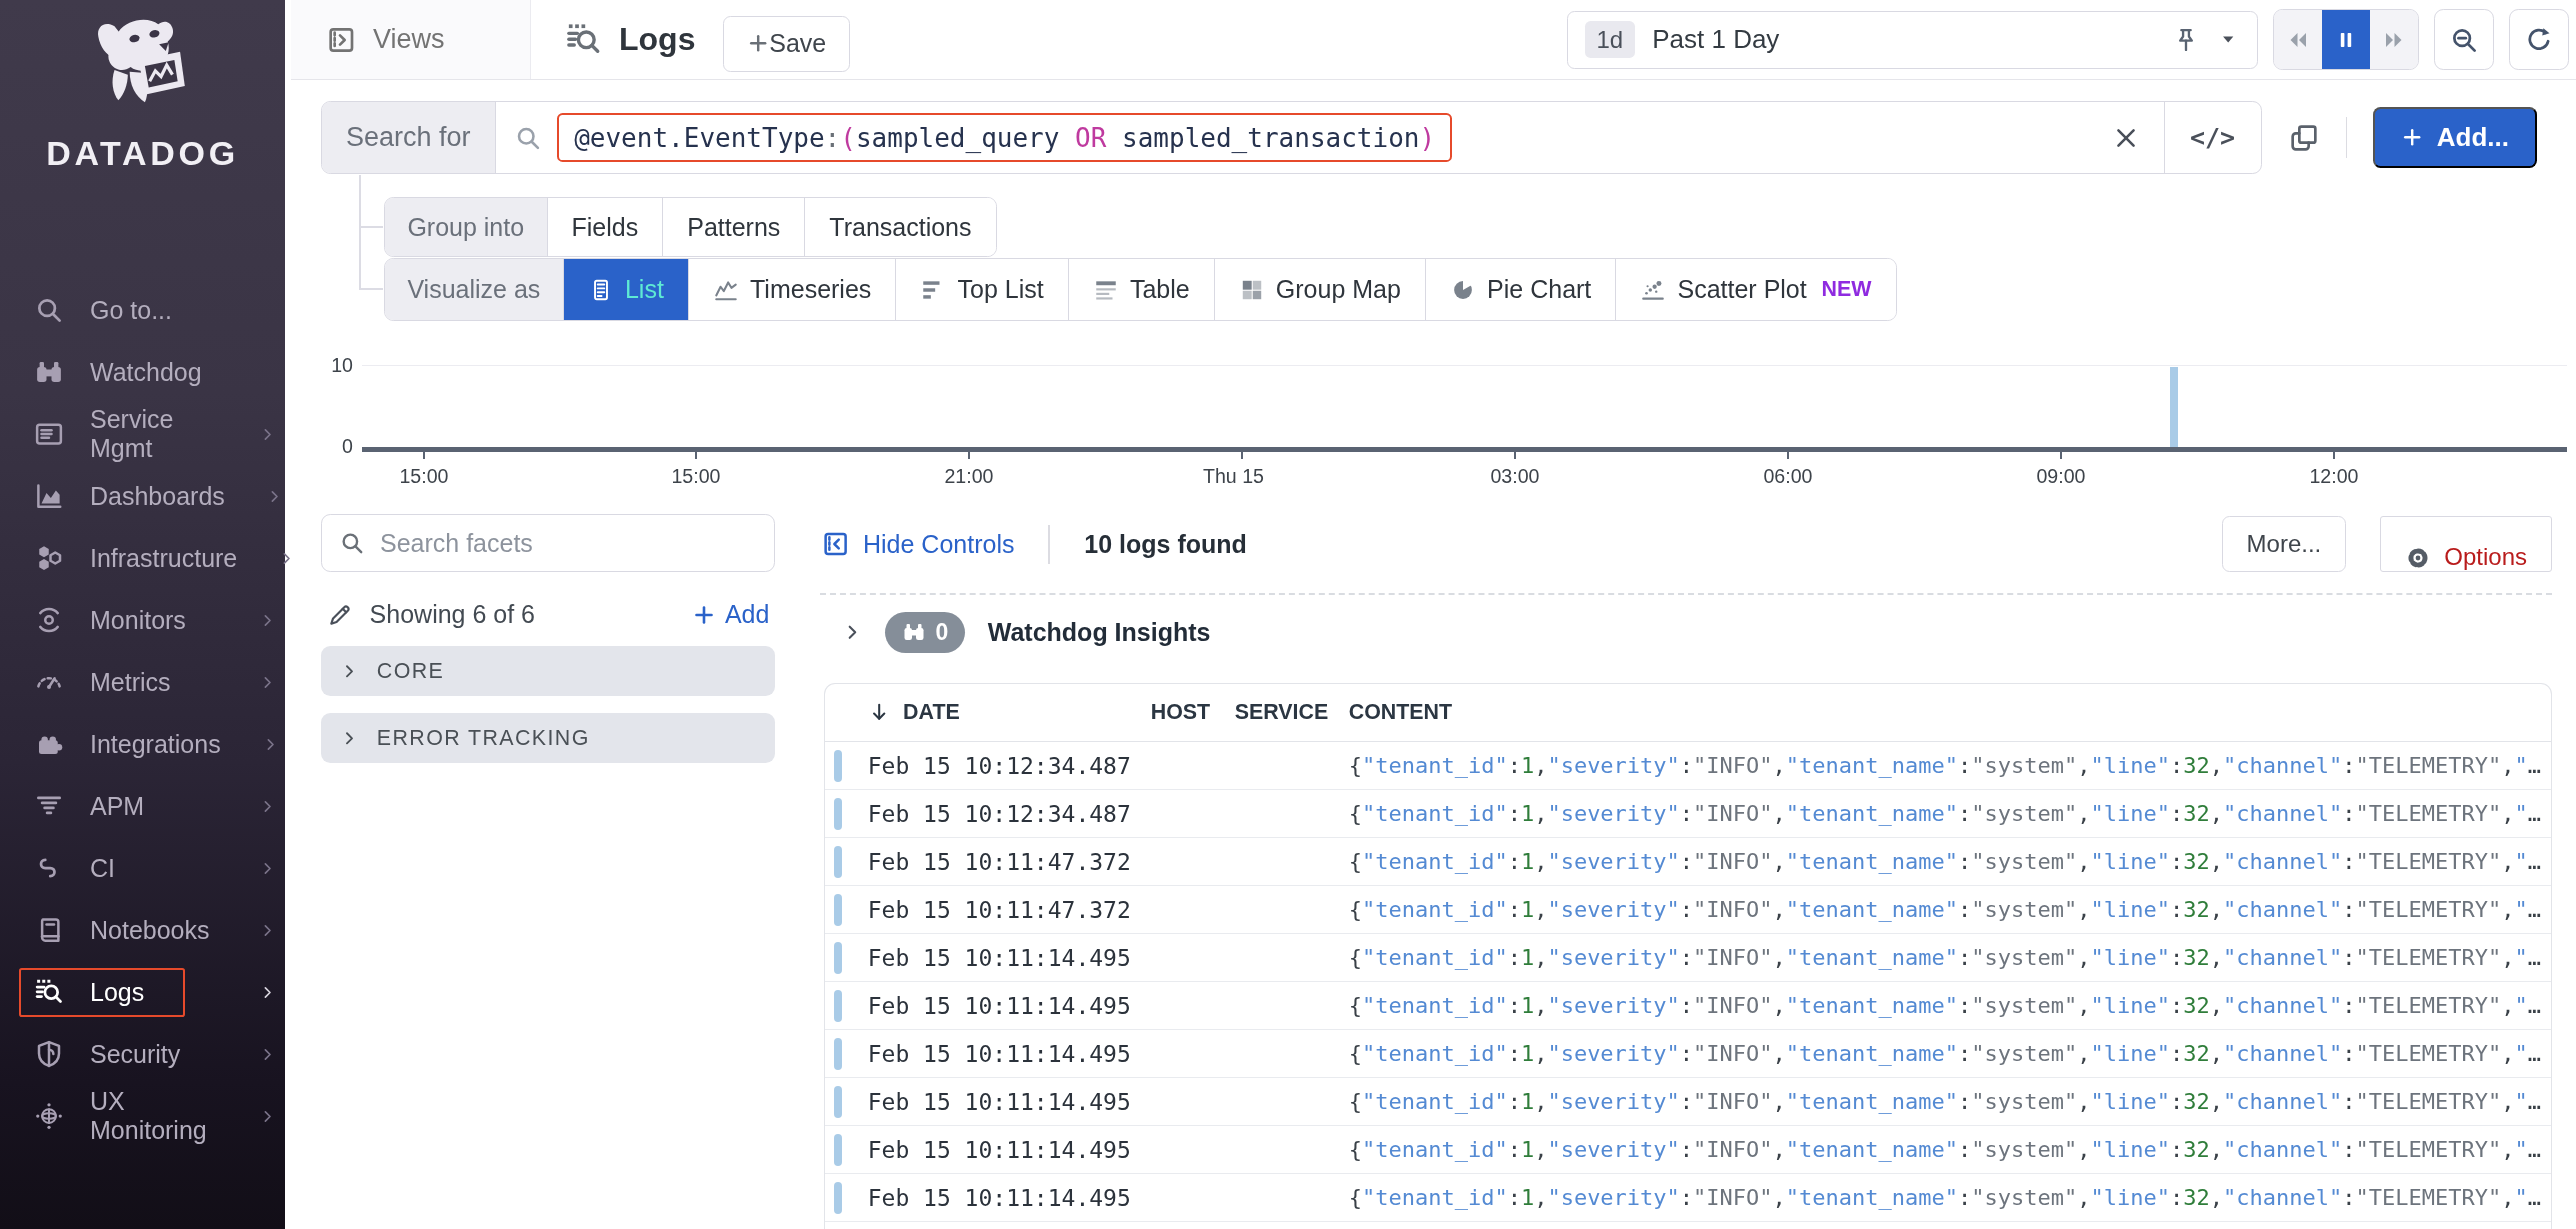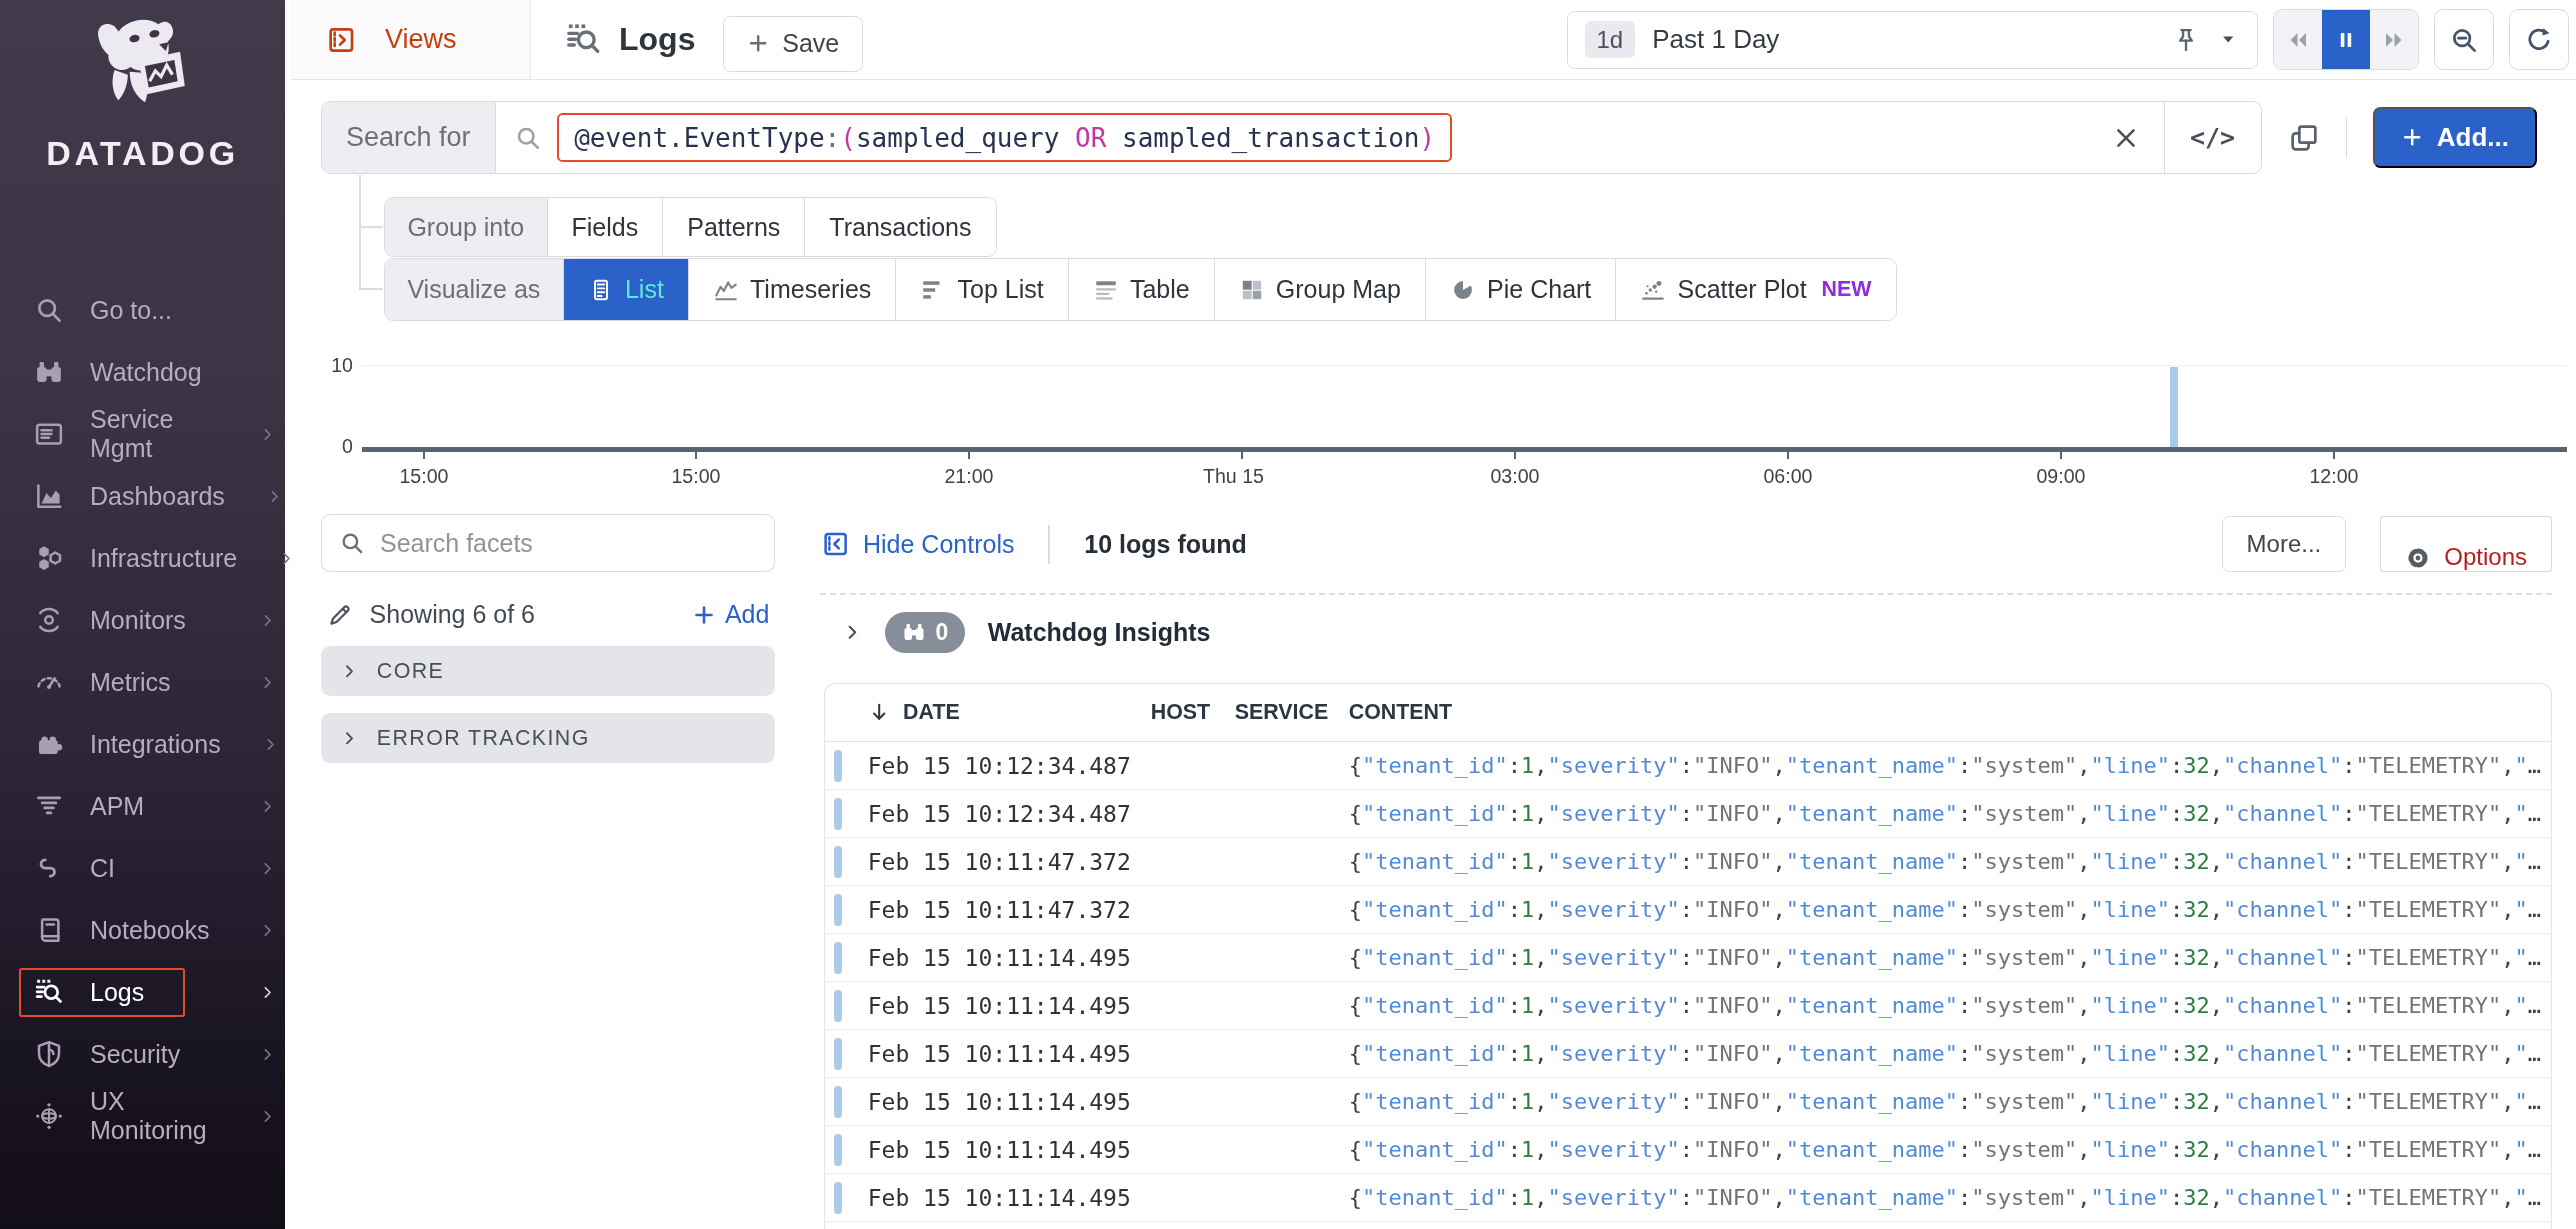--- a/index.html
+++ b/index.html
@@ -22,28 +22,28 @@
   .mi-icon { width:30px; height:30px; margin-right:26px; color:#a79fb2; }
   .mi-chevron { margin-left:auto; width:17px; height:17px; color:#7a7389; }
   .menu-item.active { color:#fff; }
   .menu-item.active .mi-icon { color:#fff; }
   .menu-item.active .mi-main { border-color:#e64a2b; }
   .menu-item.active .mi-chevron { color:#d8d4de; }
 
   
   .topbar { position:absolute; left:291px; right:0; top:0; height:80px; background:#fff;
     border-bottom:0.9px solid #e5e5ea; display:flex; align-items:center; }
-  .views-zone { width:240px; height:100%; display:flex; align-items:center; gap:27px; padding-left:35px;
-    border-right:1.9px solid #ebebf0; background:#fafafc; color:#c2410c; font-size:27px; font-weight:500; cursor:pointer; }
+  .views-zone { width:240px; height:100%; display:flex; align-items:center; gap:15px; padding-left:35px;
+    border-right:1.9px solid #ebebf0; background:#fafafc; color:#737373; font-size:27px; font-weight:500; cursor:pointer; }
   .views-zone .ic { width:32px; height:32px; }
   .title-zone { display:flex; align-items:center; gap:17px; padding-left:34px; }
   .title-icon { width:37px; height:37px; color:#6a7077; }
   .page-title { font-size:32px; font-weight:700; color:#2f353c; }
   .save-btn { margin-left:28px; height:56px; border:1.9px solid #d9d9e2; border-radius:7.5px; background:#fff;
-    display:flex; align-items:center; gap:13px; padding:0 22.4px; font-size:25px; color:#3f454c; cursor:pointer;margin-top:8px; }
+    display:flex; align-items:center; padding:0 22.4px; font-size:25px; color:#3f454c; cursor:pointer;margin-top:8px; }
   .save-btn .ic { width:22.4px; height:22.4px; color:#6a7077; }
   .top-spacer { flex:1; }
   .time-zone { display:flex; align-items:center; gap:15px; padding-right:7.5px; }
   .range-box { width:691px; height:58px; border:1.9px solid #d9d9e2; border-radius:7.5px; display:flex; align-items:center;
     gap:17px; padding:0 17px; cursor:pointer; background:#fff; }
   .range-badge { background:#e9e9ef; border-radius:5.6px; padding:4.7px 12px; font-size:24px; color:#4a505a; }
   .range-label { font-size:26px; color:#343b42; }
   .range-spacer { flex:1; }
   .pin-icon { width:28px; height:28px; color:#5a6472; }
   .caret-icon { width:22.4px; height:22.4px; color:#4a505a; }

